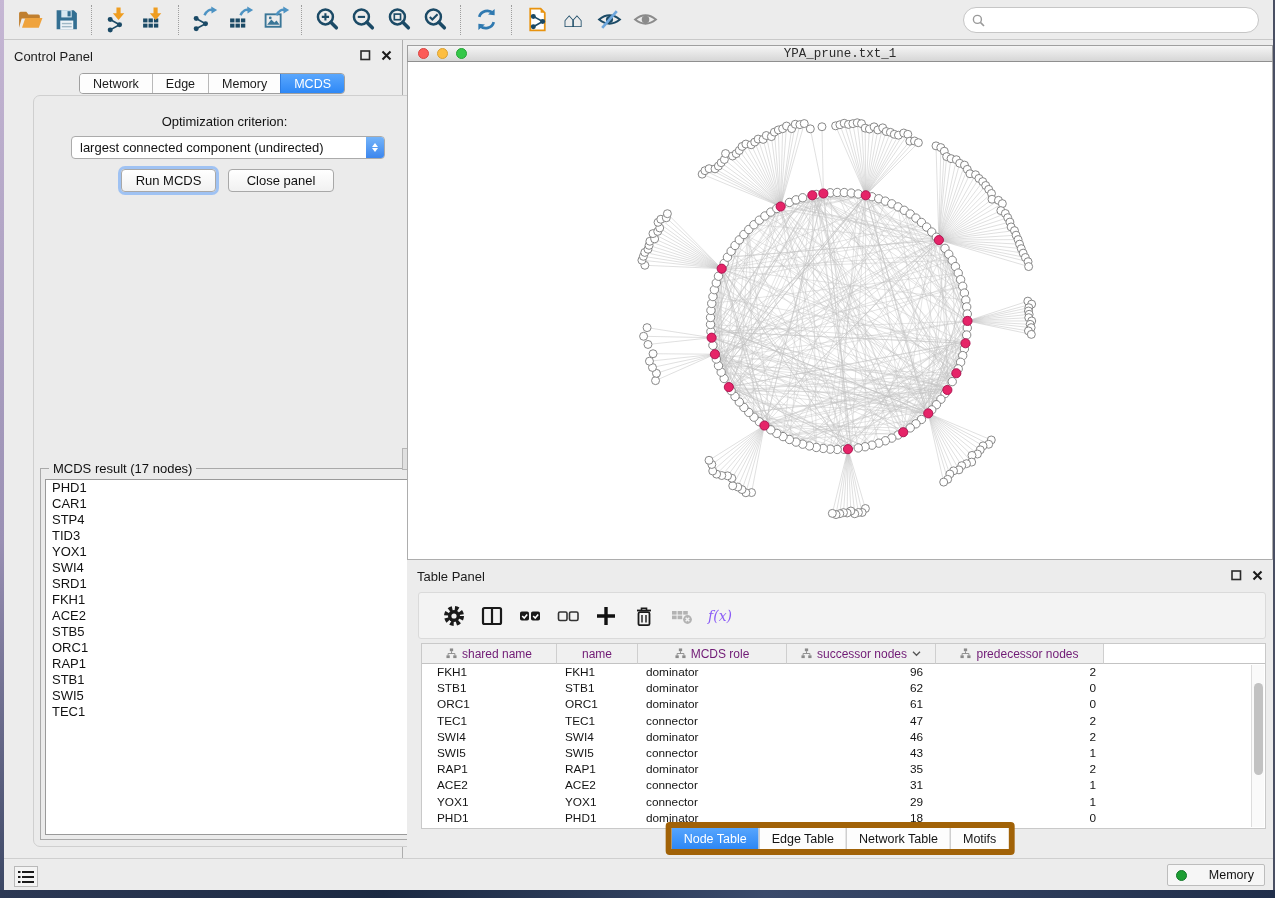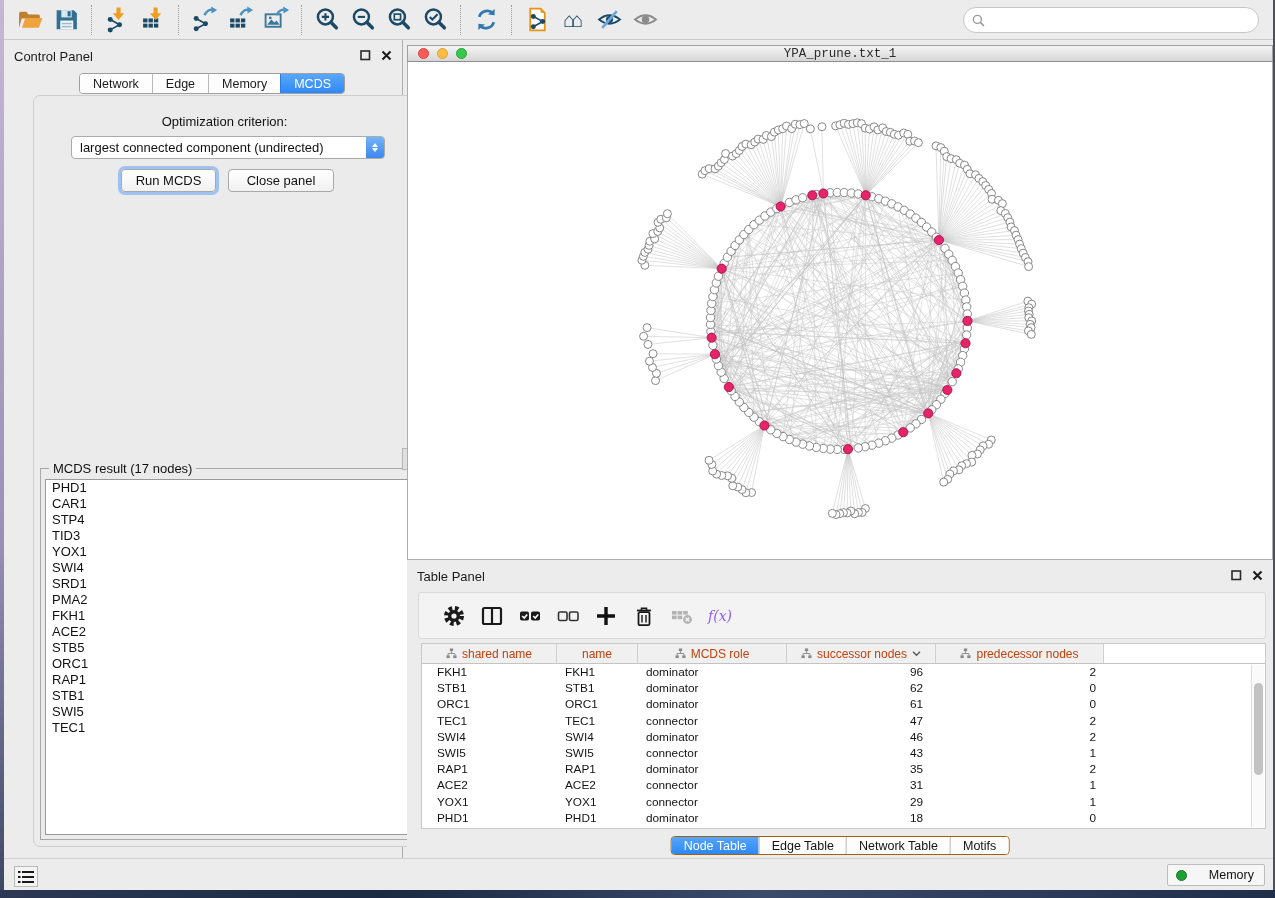--- a/index.html
+++ b/index.html
@@ -93,33 +93,33 @@
   #tp-toolbar { position:absolute; left:11px; top:32px; right:7px; height:47px; background:#f3f3f3;
                 border:1px solid #dadada; border-radius:3px; display:flex; align-items:center; padding-left:16px; }
   .tp-btn { width:38px; height:34px; display:flex; align-items:center; justify-content:center; cursor:default; }
   .tp-btn svg { width:24px; height:24px; }
   .fx-txt { font-family:"DejaVu Serif", serif; font-style:italic; font-size:14px; color:#8b5cf6; }
 
   #node-table { position:absolute; left:14px; top:83px; right:7px; height:186px; background:#fff;
                 border:1px solid #c9c9c9; overflow:hidden; }
   .thead { display:flex; height:20px; }
   .th { background:#f0f0f0; border-right:1px solid #cfcfcf; border-bottom:1px solid #c3c3c3;
-        display:flex; align-items:center; justify-content:center; gap:5px; font-size:12px; color:#c2410c;
+        display:flex; align-items:center; justify-content:center; gap:5px; font-size:12px; color:#701a75;
         cursor:default; }
   .th svg { flex:none; }
   .trow { display:grid; grid-template-columns:135px 81px 149px 149px 168px 1fr; height:16.2px; align-items:center; }
   .trow .c { font-size:11.8px; color:#141414; white-space:nowrap; overflow:hidden; }
   .c.l0 { padding-left:15px; } .c.l1 { padding-left:8px; } .c.l2 { padding-left:8px; }
   .c.r3 { text-align:right; padding-right:13px; } .c.r4 { text-align:right; padding-right:8px; }
   #tbl-scroll { position:absolute; right:1px; top:21px; bottom:1px; width:13px; background:#fafafa;
                 border-left:1px solid #ddd; }
   #tbl-thumb { position:absolute; left:2px; top:18px; width:9px; height:92px; border-radius:5px; background:#c2c2c2; }
 
   #tp-tabs { position:absolute; left:50%; transform:translateX(-50%); bottom:3px; display:flex;
-             border:1px solid #a16207; border-radius:4px; overflow:hidden; height:19px; background:#fff; }
+             border:6px solid #a16207; border-radius:4px; overflow:hidden; height:33px; background:#fff; }
   .tptab { padding:0 12px; font-size:12.5px; display:flex; align-items:center; background:#fdfdfd;
            color:#141414; border-left:1px solid #b9b9b9; cursor:default; }
   .tptab:first-child { border-left:none; }
   .tptab.sel { background:linear-gradient(180deg,#56a5fd,#2d87f5); color:#fff; }
 
   
   #status-bar { position:absolute; left:0; bottom:0; width:1269px; height:32px; background:#ececec;
                 border-top:1px solid #cfcfcf; }
   #list-btn { position:absolute; left:10px; top:7px; width:24px; height:21px; background:#f4f4f4;
               border:1px solid #b9b9b9; display:flex; align-items:center; justify-content:center; }
@@ -328,21 +328,20 @@
           <span id="result-legend">MCDS result (17 nodes)</span>
           <div id="result-list">
             <div id="result-items">
                 <div class="mcds-item">PHD1</div>
                 <div class="mcds-item">CAR1</div>
                 <div class="mcds-item">STP4</div>
                 <div class="mcds-item">TID3</div>
                 <div class="mcds-item">YOX1</div>
                 <div class="mcds-item">SWI4</div>
                 <div class="mcds-item">SRD1</div>
-                <div class="mcds-item">PMA2</div>
                 <div class="mcds-item">FKH1</div>
                 <div class="mcds-item">ACE2</div>
                 <div class="mcds-item">STB5</div>
                 <div class="mcds-item">ORC1</div>
                 <div class="mcds-item">RAP1</div>
                 <div class="mcds-item">STB1</div>
                 <div class="mcds-item">SWI5</div>
                 <div class="mcds-item">TEC1</div>
               </div>
             <div id="result-scroll"></div>

